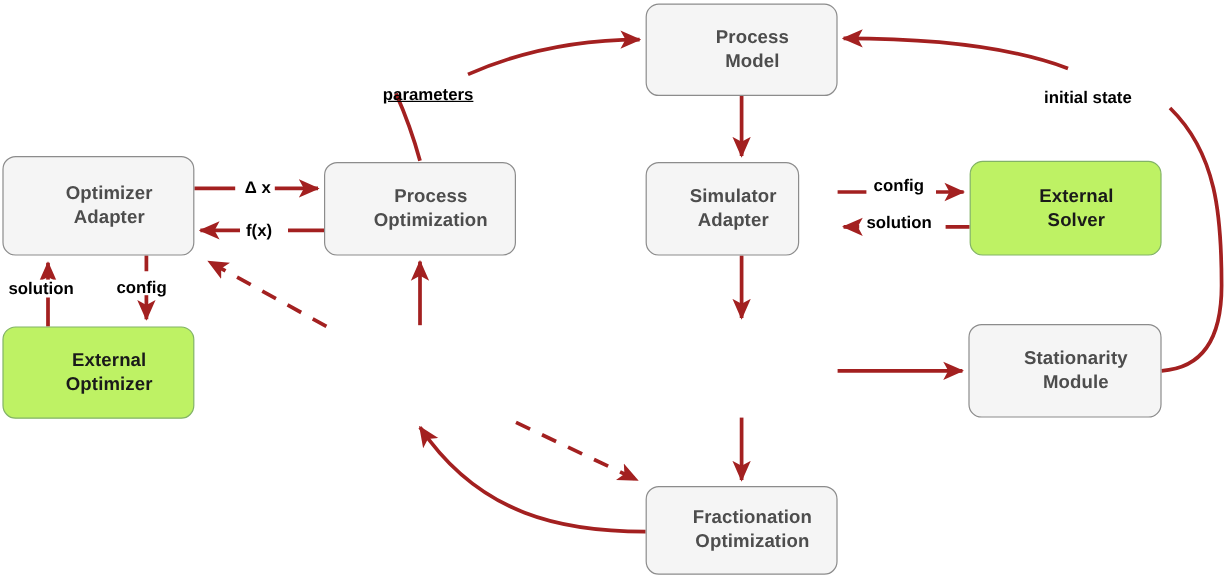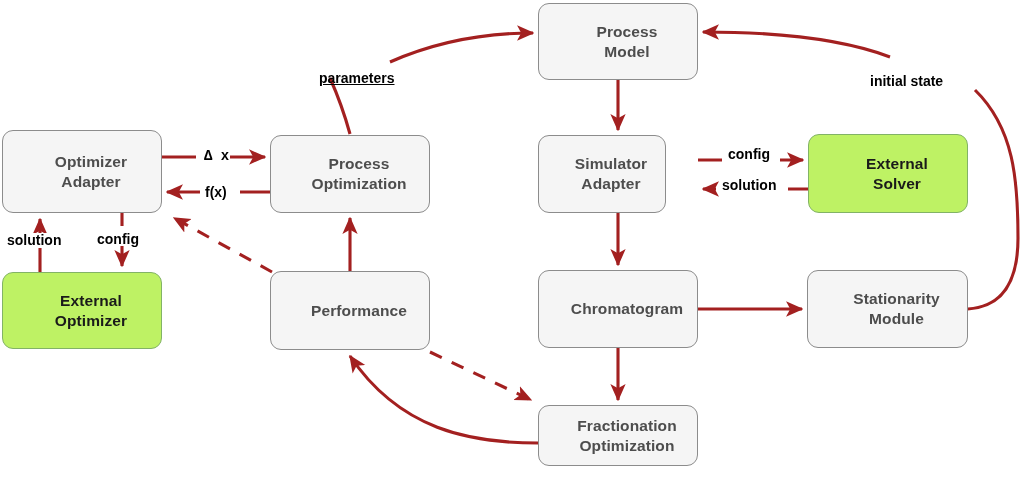--- a/index.html
+++ b/index.html
@@ -114,44 +114,42 @@
 
   <div class="node grey" style="left:2px;  top:130px; width:160px; height:83px;">Optimizer
 Adapter</div>
 
   <div class="node green" style="left:2px;  top:272px; width:160px; height:77px;">External
 Optimizer</div>
 
   <div class="node grey" style="left:270px; top:135px; width:160px; height:78px;">Process
 Optimization</div>
 
-  <div class="node grey" style="left:270px; top:271px; width:160px; height:79px;">Performance</div>
 
   <div class="node grey" style="left:538px; top:3px;   width:160px; height:77px;">Process
 Model</div>
 
   <div class="node grey" style="left:538px; top:135px; width:128px; height:78px;">Simulator
 Adapter</div>
 
-  <div class="node grey" style="left:538px; top:270px; width:160px; height:78px;">Chromatogram</div>
 
-  <div class="node grey" style="left:538px; top:405px; width:160px; height:61px;">Fractionation
+  <div class="node grey" style="left:538px; top:405px; width:160px; height:74px;">Fractionation
 Optimization</div>
 
   <div class="node green" style="left:808px; top:134px; width:160px; height:79px;">External
 Solver</div>
 
   <div class="node grey" style="left:807px; top:270px; width:161px; height:78px;">Stationarity
 Module</div>
 
   <div class="edge-label no-bg" style="left:318px; top:71px;text-decoration:underline;">parameters</div>
 
   <div class="edge-label no-bg" style="left:869px; top:62px;margin-top:12px;">initial state</div>
 
-  <div class="edge-label" style="left:203px; top:149px;font-family:Liberation Mono, monospace;">Δ x</div>
+  <div class="edge-label" style="left:203px; top:149px;">Δ x</div>
 
   <div class="edge-label" style="left:204px; top:185px;">f(x)</div>
 
   <div class="edge-label" style="left:6px; top:233px;">solution</div>
 
   <div class="edge-label" style="left:96px; top:232px;">config</div>
 
   <div class="edge-label" style="left:727px; top:147px;">config</div>
 
   <div class="edge-label" style="left:721px; top:178px;">solution</div>

